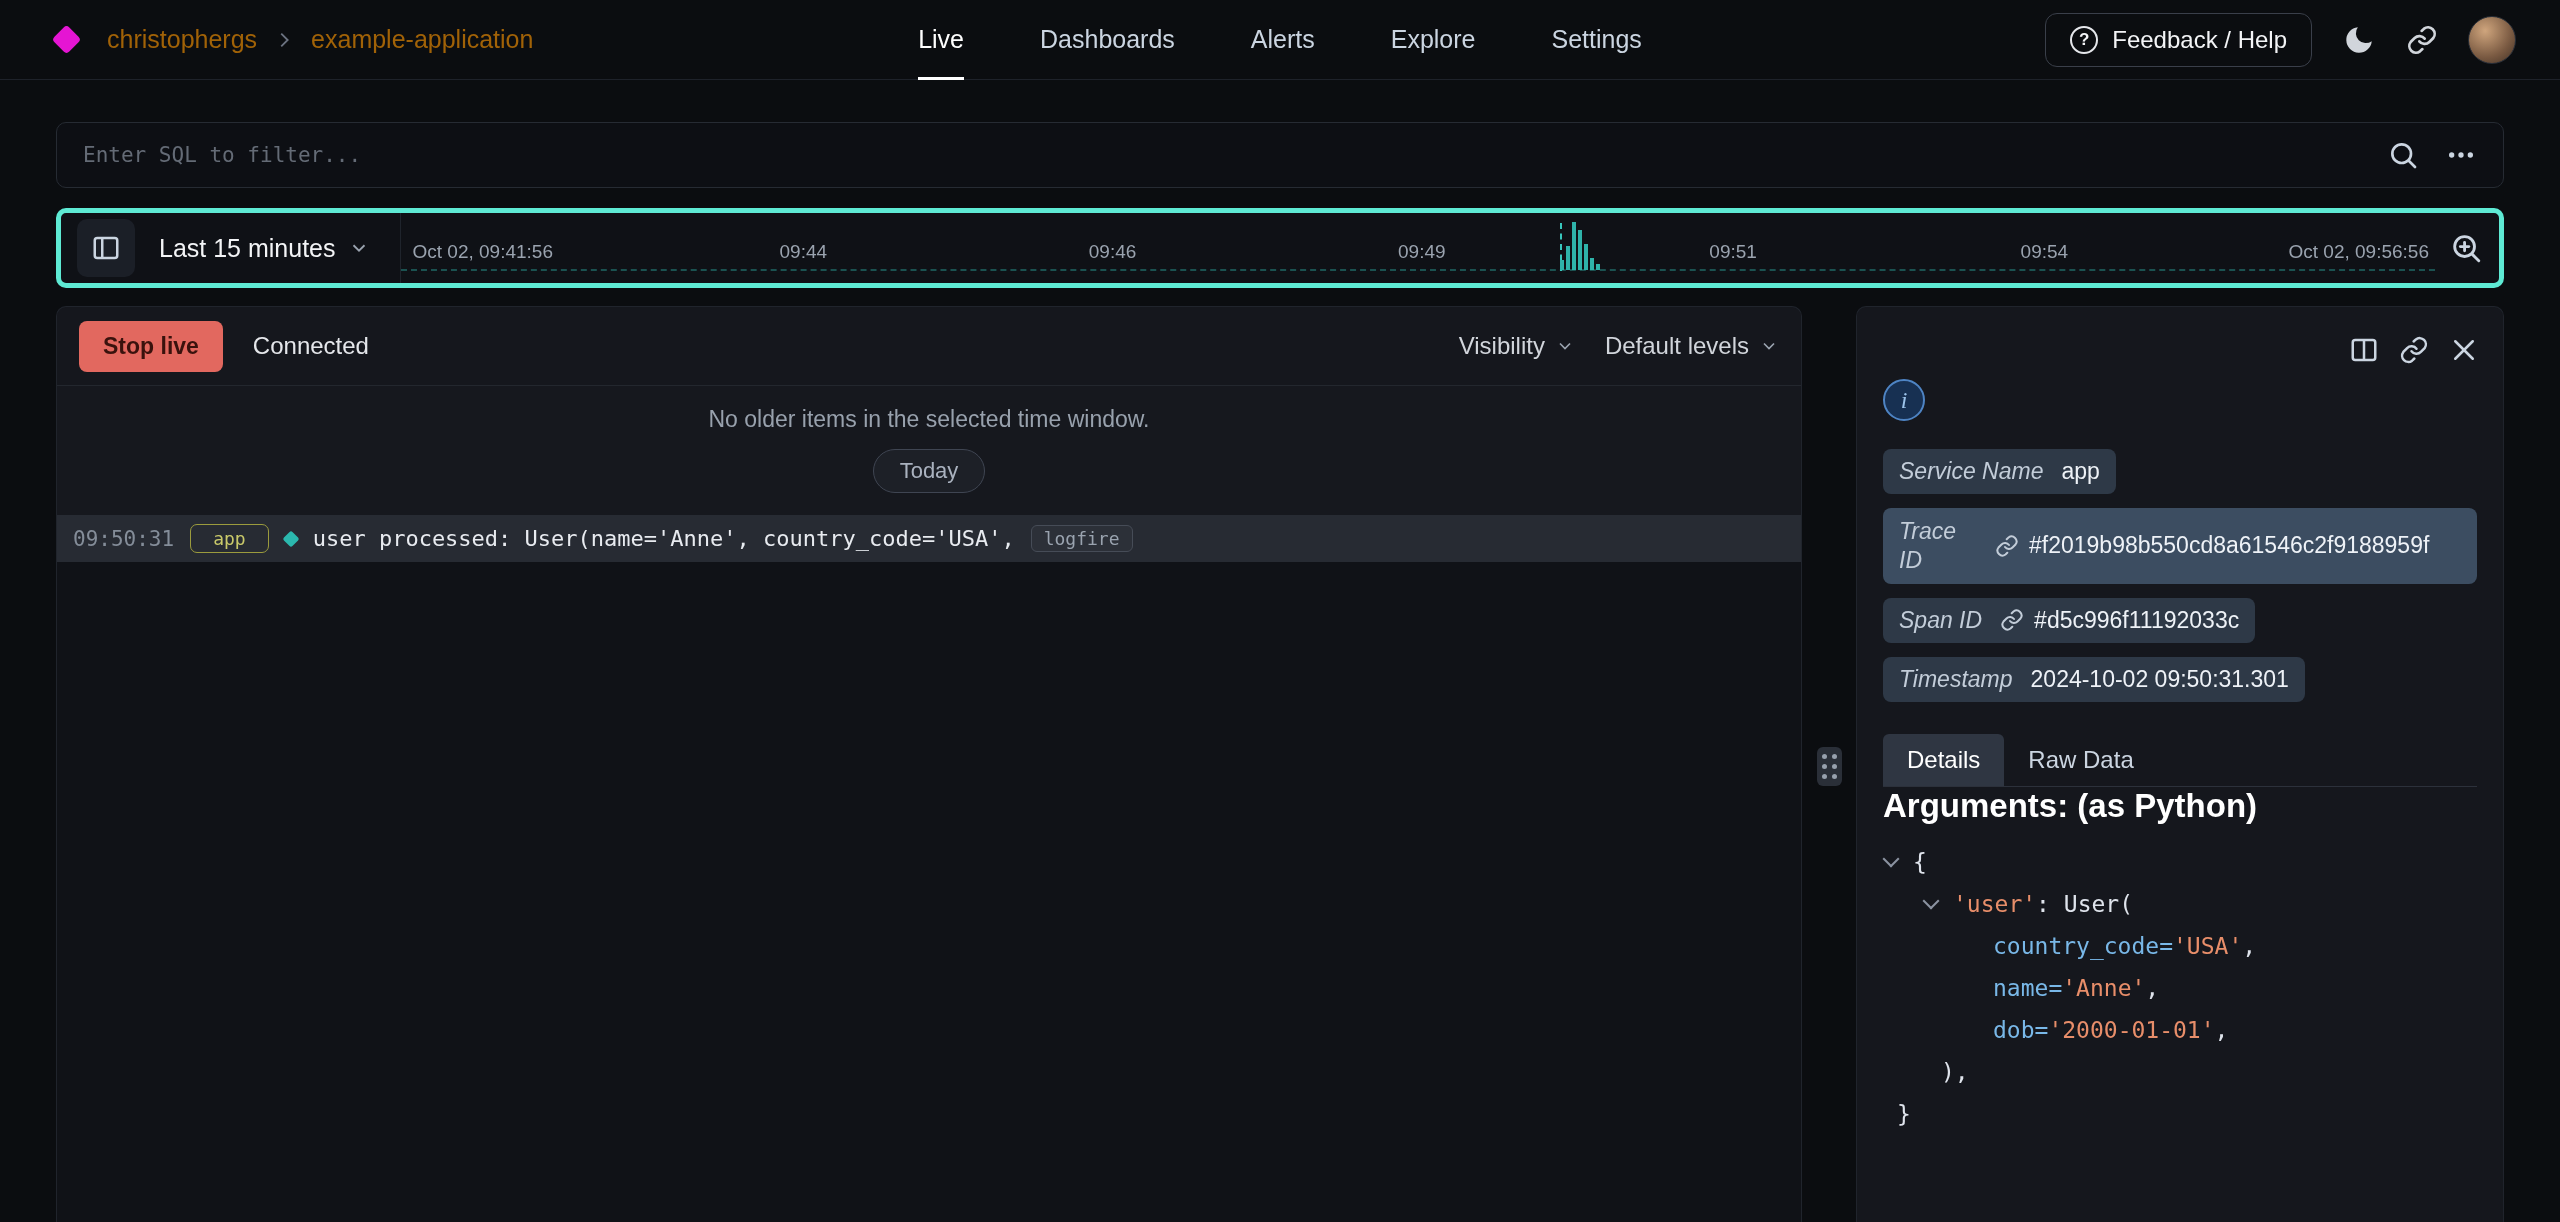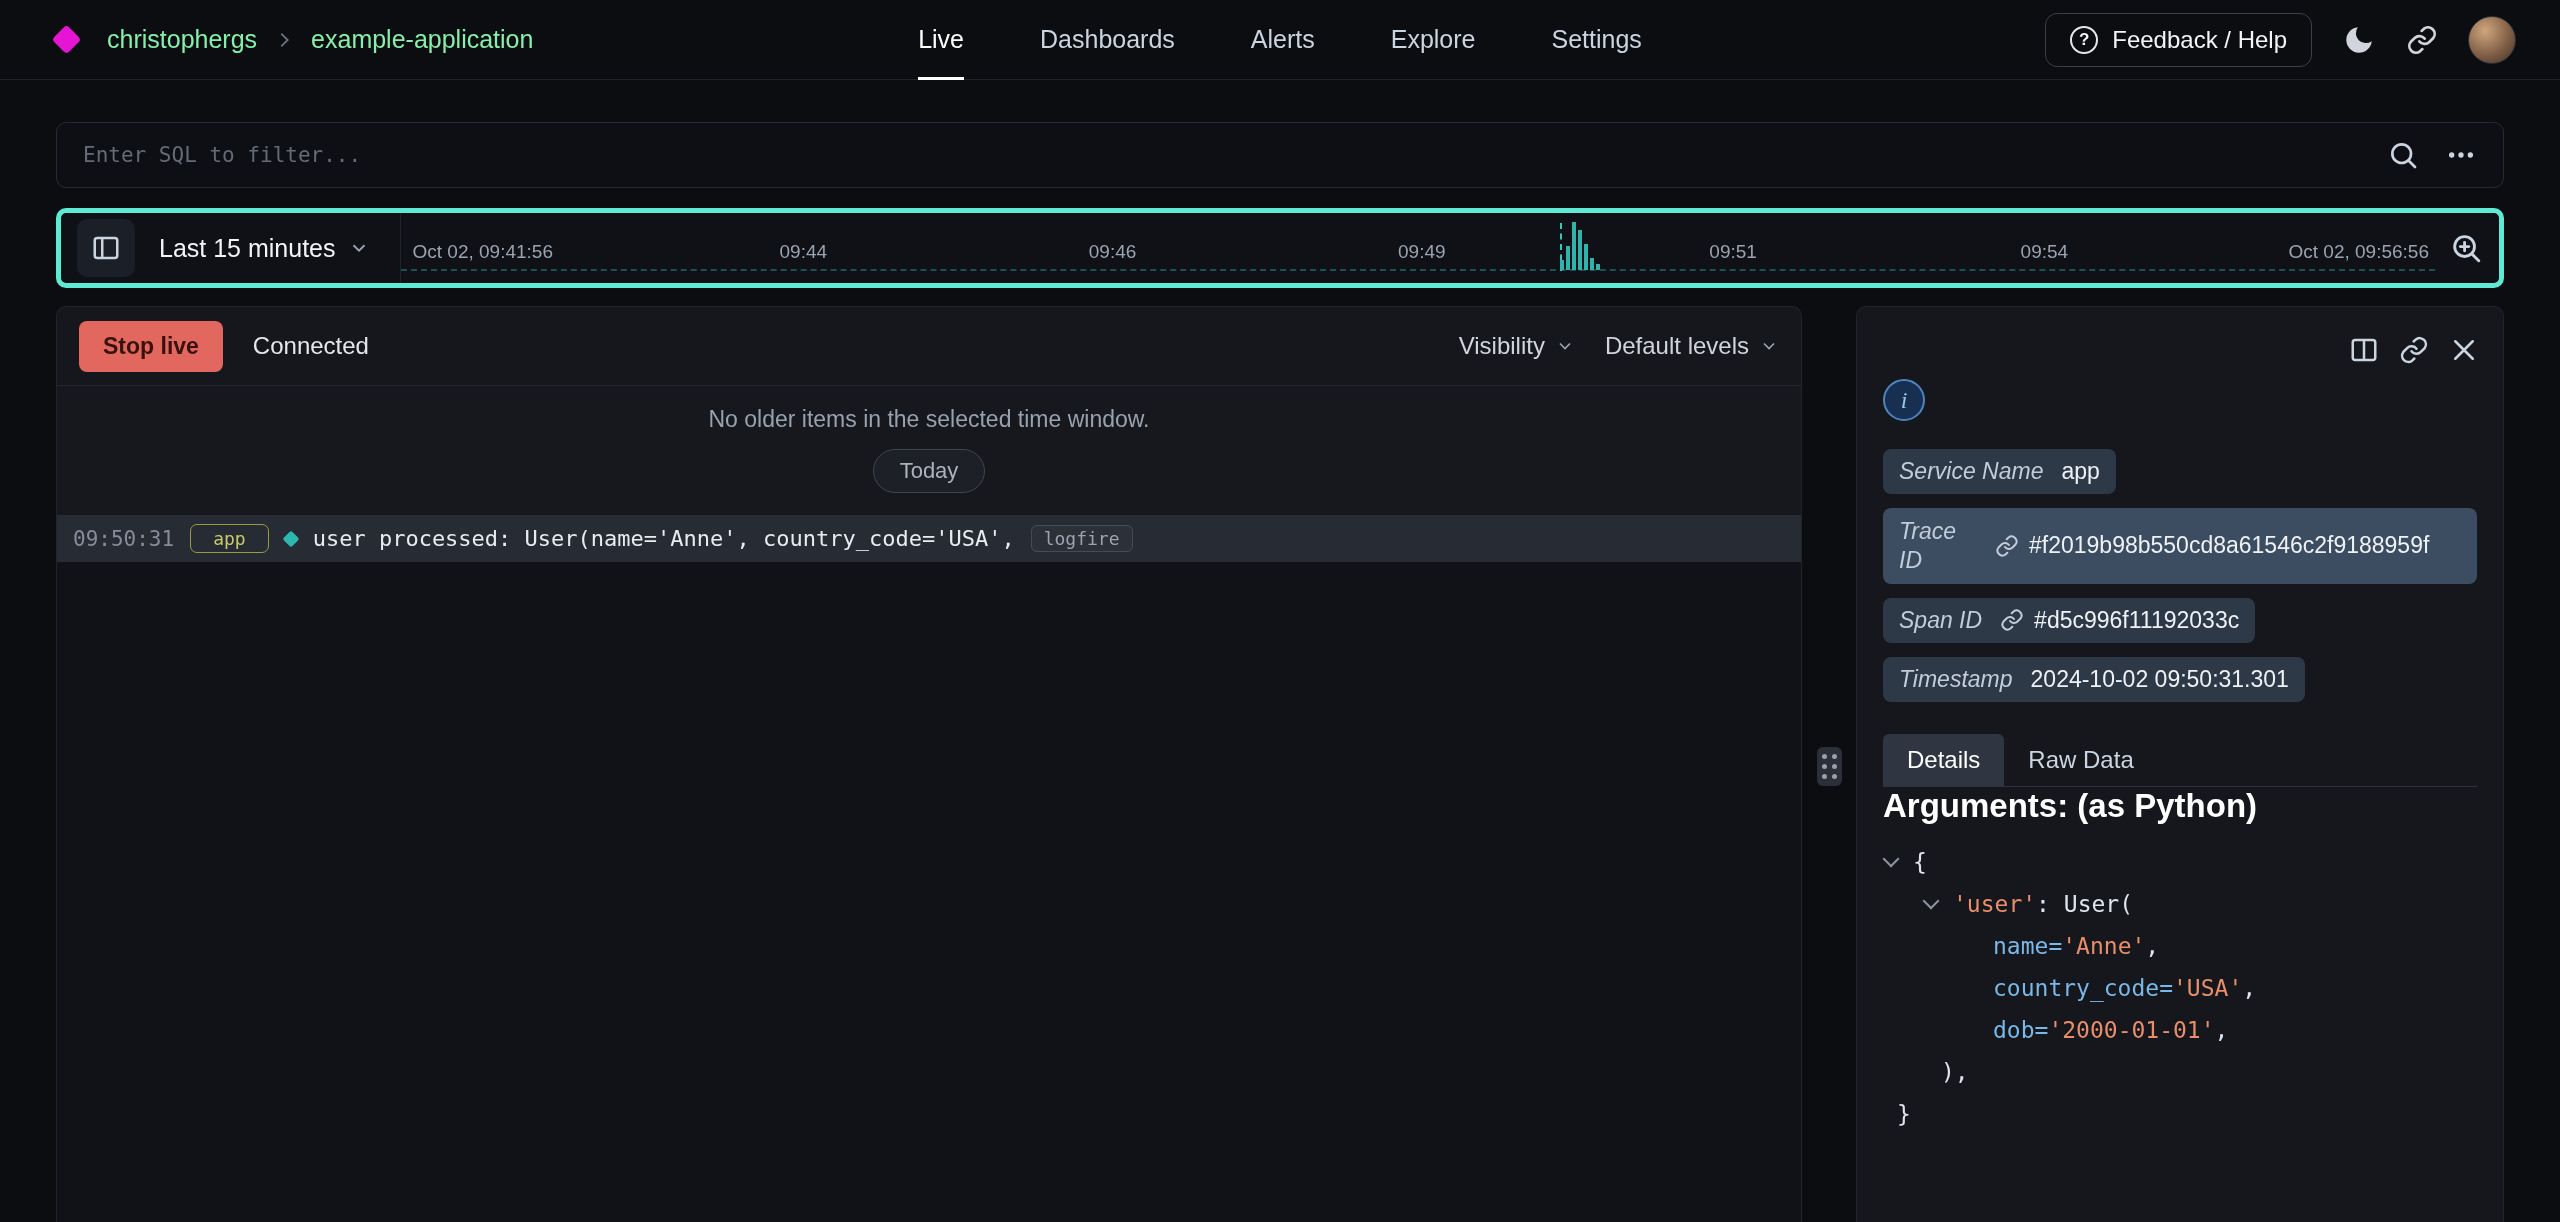--- a/index.html
+++ b/index.html
@@ -8,21 +8,21 @@
     background:#0b0d10; color:#e5e7eb;
     font-family:"Liberation Sans", sans-serif;
   }
   .mono { font-family:"DejaVu Sans Mono", monospace; }
   svg { display:block; }
   .icon-btn { background:none; border:none; color:#cbd5e1; cursor:pointer; display:flex; align-items:center; }
 
   
   .nav { position:relative; height:80px; display:flex; align-items:center; padding:0 44px 0 56px; border-bottom:1px solid #1e222a; background:#0b0d10; }
   .logo { width:21px; height:21px; background:#e515d3; transform:rotate(45deg); border-radius:4px; margin-right:30px; flex:0 0 auto; }
-  .crumb { font-size:25px; color:#86efac; }
+  .crumb { font-size:25px; color:#a16207; }
   .crumb-sep { margin:0 16px; color:#6b7280; display:flex; }
   .nav-tabs { position:absolute; left:0; right:0; top:0; height:100%; display:flex; justify-content:center; gap:76px; pointer-events:none; }
   .nav-tab { pointer-events:auto; position:relative; height:100%; display:flex; align-items:center; font-size:25px; color:#cbd5e1; cursor:pointer; }
   .nav-tab.active { color:#ffffff; }
   .nav-tab.active::after { content:""; position:absolute; left:0; right:0; bottom:-1px; height:3px; background:#ffffff; }
   .nav-right { position:absolute; right:44px; display:flex; align-items:center; gap:30px; }
   .feedback-btn { display:flex; align-items:center; gap:14px; border:1px solid #3a3f4a; border-radius:12px; padding:12px 24px; font-size:24px; color:#f3f4f6; background:transparent; cursor:pointer; }
   .q-circle { width:28px; height:28px; border:2px solid #e5e7eb; border-radius:50%; display:flex; align-items:center; justify-content:center; font-size:17px; font-weight:bold; }
   .avatar { width:48px; height:48px; border-radius:50%; background:radial-gradient(circle at 35% 30%, #cfa57d, #7a5a42 60%, #423125 100%); border:1px solid #2a2f38; cursor:pointer; }
 
@@ -355,24 +355,24 @@
     </div>
 
     <div class="code mono">
       <div class="cl1">
         <span class="caret"></span><span>{</span>
       </div>
       <div class="cl2">
         <span class="caret"></span><span class="str">'user'</span><span>: User(</span>
       </div>
       <div class="cl3">
+        <span class="id">country_code=</span><span class="str">'USA'</span><span>,</span>
+      </div>
+      <div class="cl3">
         <span class="id">name=</span><span class="str">'Anne'</span><span>,</span>
-      </div>
-      <div class="cl3">
-        <span class="id">country_code=</span><span class="str">'USA'</span><span>,</span>
       </div>
       <div class="cl3">
         <span class="id">dob=</span><span class="str">'2000-01-01'</span><span>,</span>
       </div>
       <div class="cl4">
         <span>),</span>
       </div>
       <div class="cl5">
         <span>}</span>
       </div>

